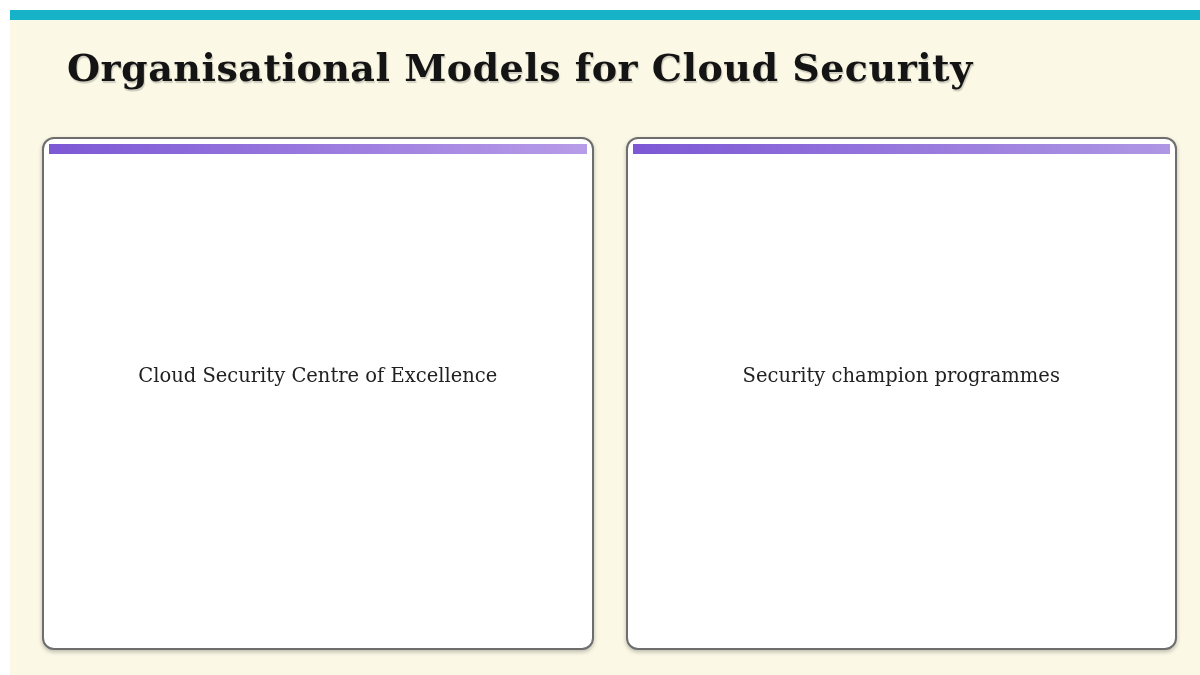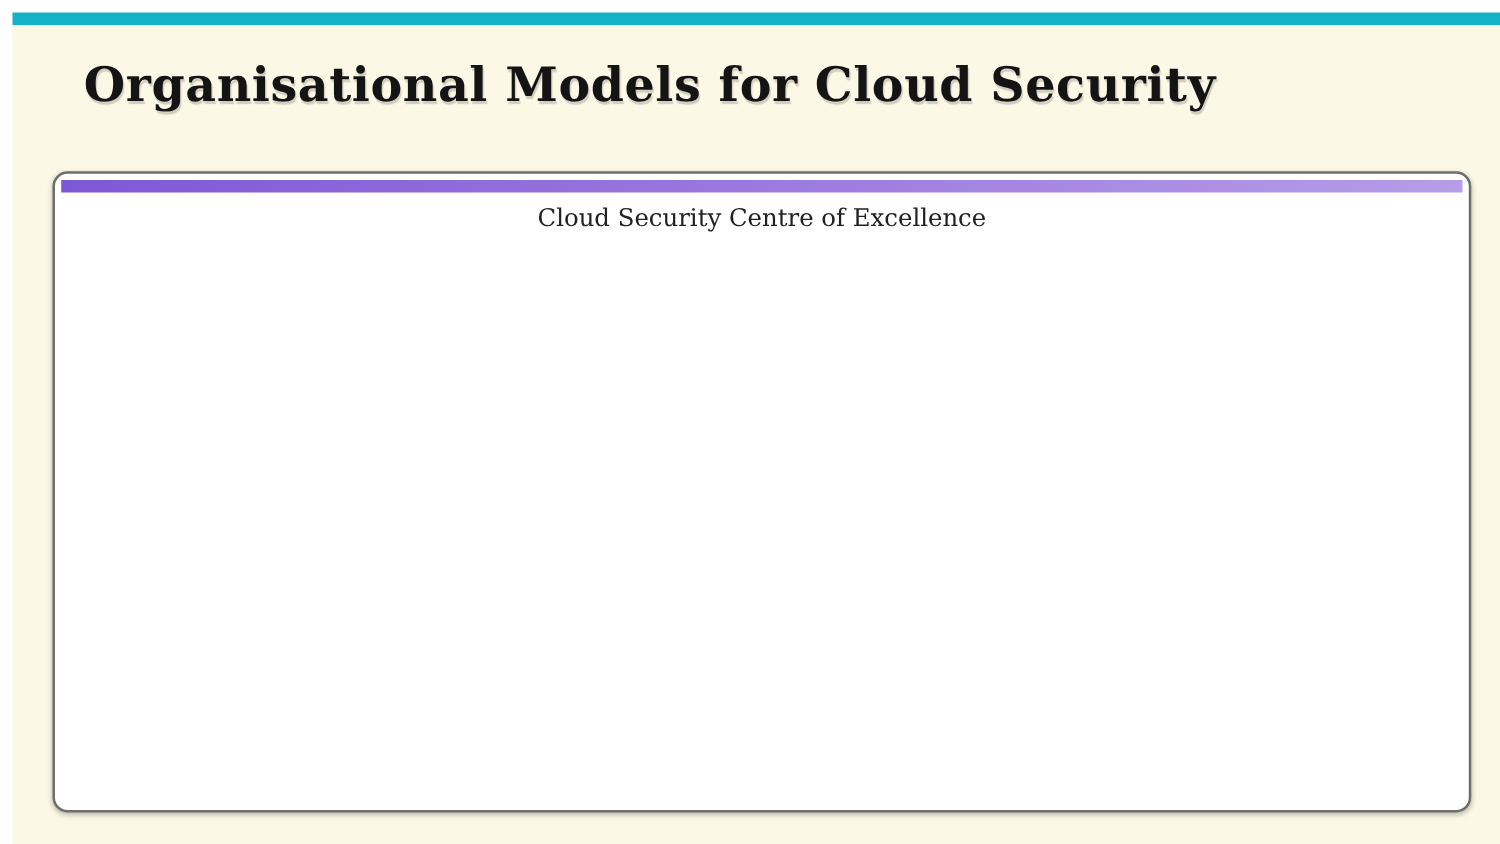--- a/index.html
+++ b/index.html
@@ -63,20 +63,21 @@
 
   .card-accent {
     height: 9px;
     flex: 0 0 9px;
     width: 100%;
   }
 
   .card-body {
     flex: 1;
     display: flex;
+    align-items: center;
     justify-content: center;
     padding: 0 38px 46px 38px;
   }
 
   .card-label {
     font-size: 19.5px;
     line-height: 32px;
     color: #212121;
     text-align: center;
     font-family: "DejaVu Serif", "Liberation Serif", serif;
@@ -94,15 +95,21 @@
   <div class="cards-row">
 
     <div class="card">
       <div class="card-accent" style="background: linear-gradient(90deg, rgb(125, 88, 213), rgb(183, 156, 232));"></div>
       <div class="card-body">
         <div class="card-label">Cloud Security Centre of Excellence</div>
       </div>
     </div>
 
 
+    <div class="card">
+      <div class="card-accent" style="background: linear-gradient(90deg, rgb(125, 88, 213), rgb(175, 151, 228));"></div>
+      <div class="card-body">
+        <div class="card-label">Security champion programmes</div>
+      </div>
+    </div>
 
   </div>
 </div>
 
 </body></html>

